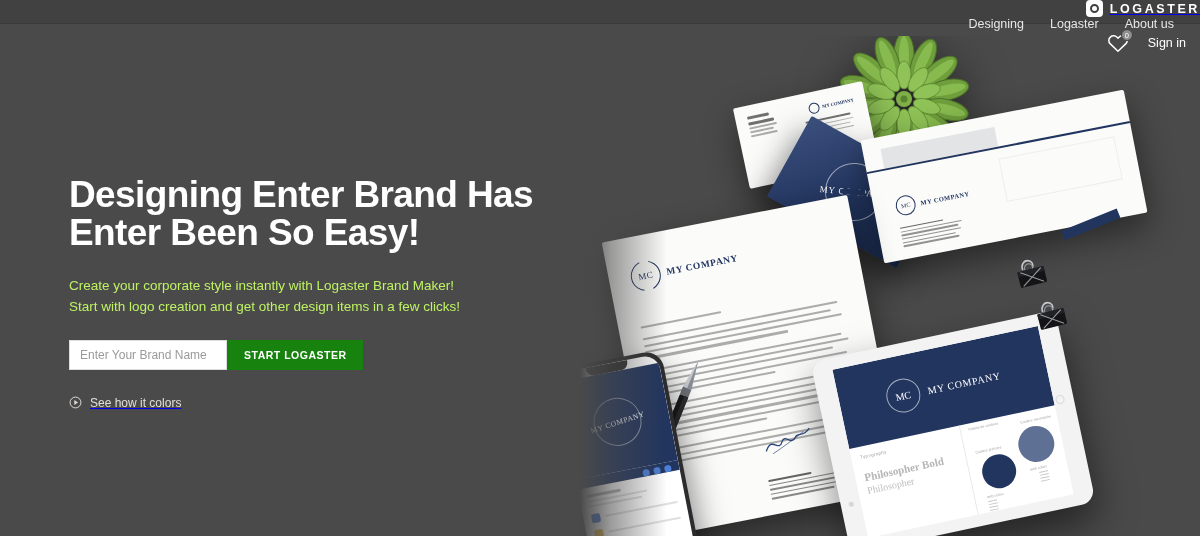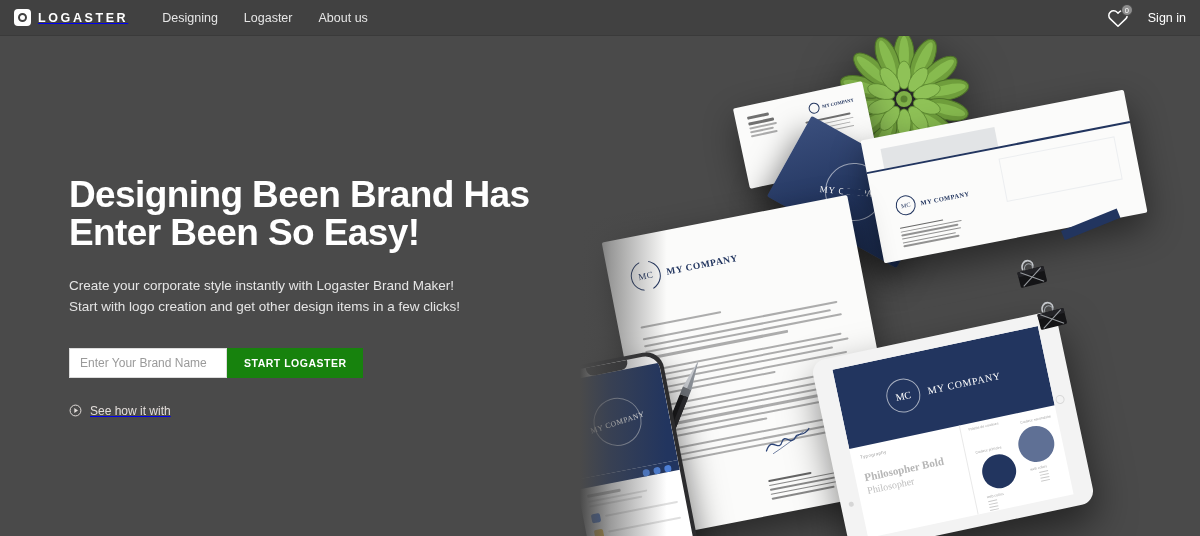--- a/index.html
+++ b/index.html
@@ -10,25 +10,26 @@
     overflow: hidden;
     background: #4a4a4a;
     font-family: "Liberation Sans", sans-serif;
     -webkit-font-smoothing: antialiased;
   }
   .page { position: relative; width: 1200px; height: 536px; background: #4a4a4a; overflow: hidden; }
 
   
   .header {
     position: absolute; top: 0; left: 0;
-    width: 1200px; height: 36px;
+    width: 1200px; height: 24px;
     background: #414141;
     border-bottom: 1px solid #3a3a3a;
-    display: flex; align-items: center;
+    display: flex; align-items: flex-end;
     z-index: 40;
+    flex-direction: column;
   }
   .brand { display: flex; align-items: center; margin-left: 14px; cursor: pointer; }
   .brand-mark {
     width: 17px; height: 17px; border-radius: 4px;
     background: #ffffff;
     display: flex; align-items: center; justify-content: center;
     flex: 0 0 auto;
   }
   .brand-mark .ring {
     width: 9px; height: 9px; border-radius: 50%;
@@ -58,24 +59,24 @@
   }
   .signin { color: #ffffff; font-size: 12.5px; text-decoration: none; white-space: nowrap; }
 
   
   .hero-copy { position: absolute; left: 69px; top: 176px; width: 470px; z-index: 30; }
   .headline {
     color: #ffffff; font-size: 37px; font-weight: bold;
     line-height: 1.04; letter-spacing: -0.6px; margin: 0;
   }
   .subhead {
-    color: #e5e5e5; font-size: 13.5px; line-height: 1.55;
+    color: #bef264; font-size: 13.5px; line-height: 1.55;
     margin: 23px 0 0 0; max-width: 400px; font-weight: normal;
   }
-  .form-row { display: flex; align-items: stretch; margin-top: 30px; }
+  .form-row { display: flex; align-items: stretch; margin-top: 22px; }
   .brand-input {
     width: 158px; height: 30px;
     border: 1px solid #dcdcdc; background: #ffffff;
     font-size: 12px; color: #333; padding: 0 10px;
     font-family: "Liberation Sans", sans-serif; outline: none;
     border-radius: 0;
   }
   .brand-input::placeholder { color: #9a9a9a; }
   .start-btn {
     height: 30px; padding: 0 17px; border: none;
@@ -524,33 +525,33 @@
         <rect x="6" y="15" width="27" height="5" fill="#222226"></rect>
         <path d="M9 16l21 14M30 16L9 30" stroke="#b6babf" stroke-width="1.1" opacity=".8"></path>
       </svg>
     </div>
 
     <div class="scene-veil"></div>
   </div>
 
   <div class="hero-copy">
     <h1 class="headline">
-      <span>Designing Been Brand Has</span><br>
+      <span>Designing Enter Brand Has</span><br>
       <span>Enter Been So Easy!</span>
     </h1>
 
     <p class="subhead">Create your corporate style instantly with Logaster Brand Maker! Start with logo creation and get other design items in a few clicks!</p>
 
     <div class="form-row">
       <input class="brand-input" type="text" placeholder="Enter Your Brand Name" style="">
       <button class="start-btn">START LOGASTER</button>
     </div>
 
     <a class="howit" href="#">
       <svg viewBox="0 0 24 24" fill="none">
         <circle cx="12" cy="12" r="10" stroke="#e3dedb" stroke-width="1.8"></circle>
         <polygon points="9.8,7.6 16.6,12 9.8,16.4" fill="#e3dedb"></polygon>
       </svg>
-      <span>See how it with</span>
+      <span>See how it colors</span>
     </a>
   </div>
 
 </div>
 
 </body></html>

